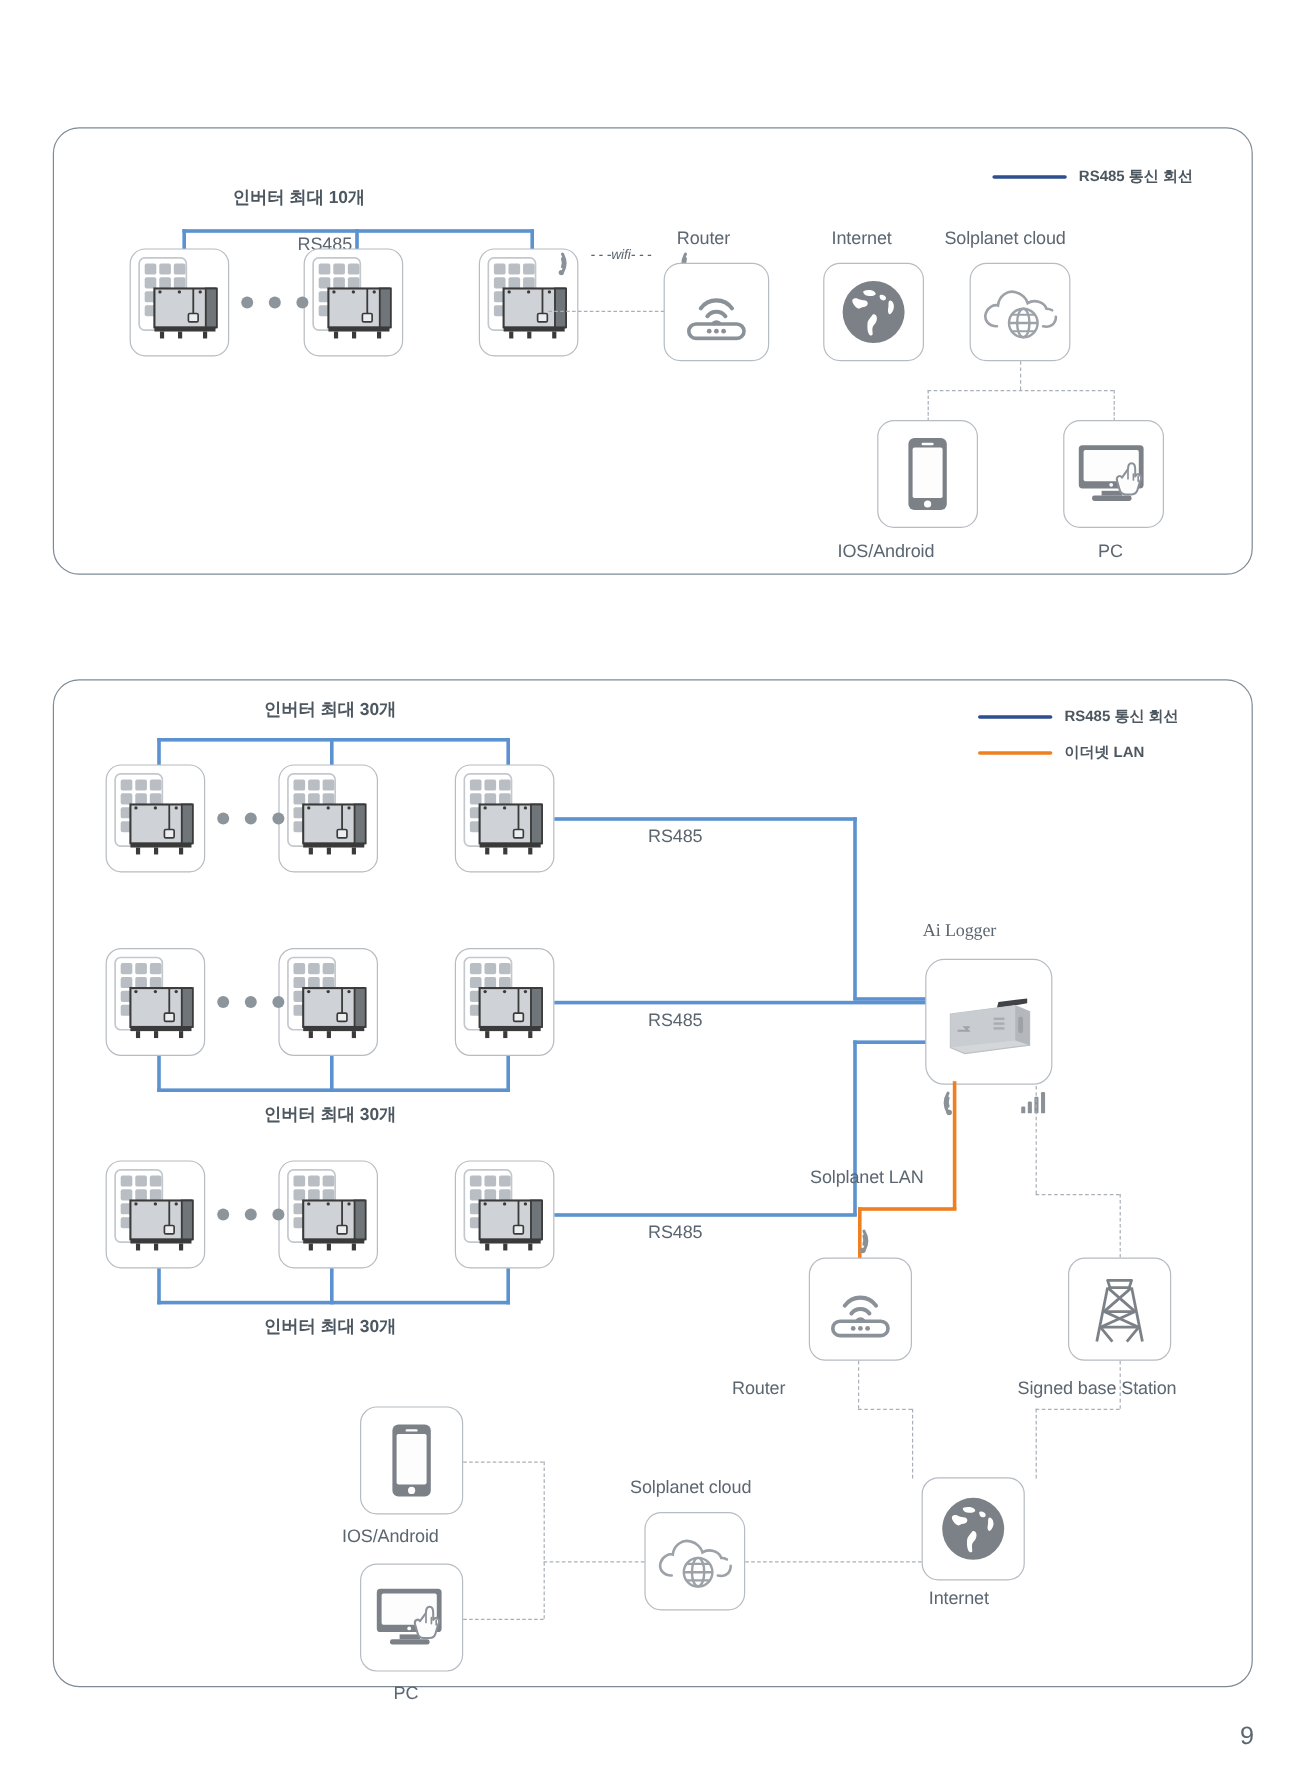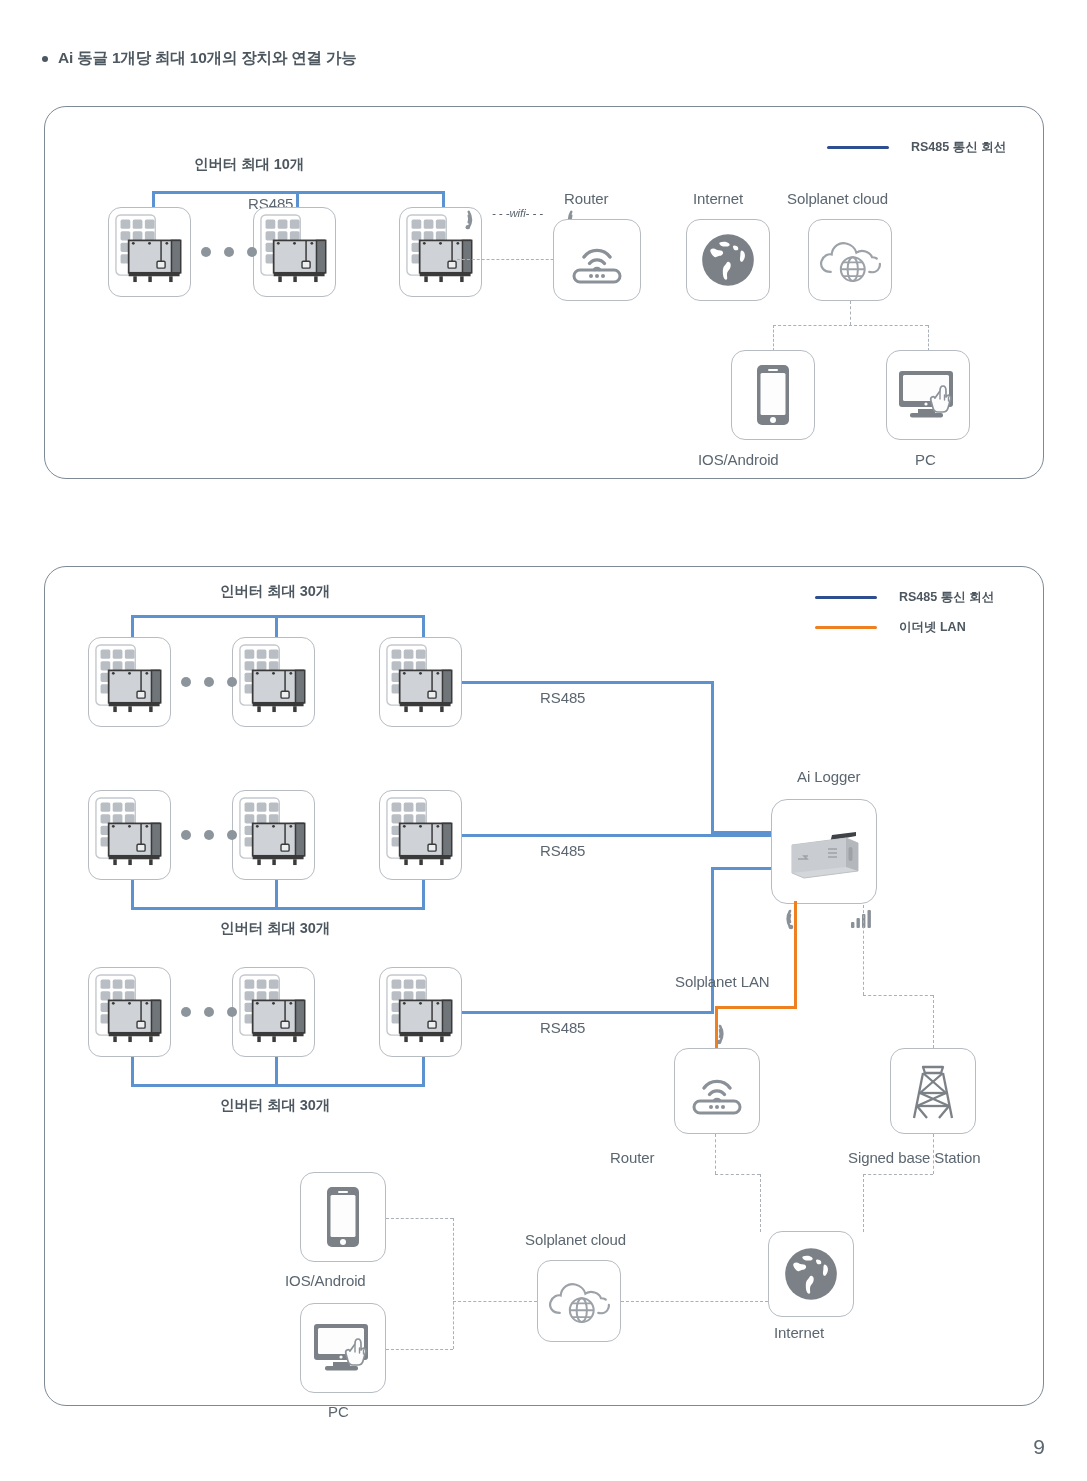--- a/index.html
+++ b/index.html
@@ -28,21 +28,21 @@
   .panel {
     position: absolute;
     border: 1.4px solid #7e8a95;
     border-radius: 22px;
     background: #fff;
   }
 
   
   .legend { position: absolute; }
   .legend-row {
-    display: flex; align-items: center; gap: 22px;
+    display: flex; align-items: center; gap: 10px;
     font-size: 12.5px; font-weight: 700; color: #4d5760;
     margin-bottom: 13px; white-space: nowrap;
   }
   .legend-line { width: 62px; height: 3px; border-radius: 2px; flex: 0 0 auto; }
 
   
   .tile {
     position: absolute;
     border: 1.4px solid #b6bcc2;
     border-radius: 14px;
@@ -232,24 +232,20 @@
         <rect x="6.5" y="10" width="3.4" height="10" rx="1"></rect>
         <rect x="12" y="6" width="3.4" height="14" rx="1"></rect>
         <rect x="17.5" y="2" width="3.4" height="18" rx="1"></rect>
       </g>
     </symbol>
   </defs>
 </svg>
 
 <div class="page">
 
-  <div class="bullet-head" style="left:42px; top:48px;">
-    <span class="bullet-dot"></span>
-    <span>Ai 동글 1개당 최대 10개의 장치와 연결 가능</span>
-  </div>
 
   <div class="panel" style="left:44px; top:106px; width:1000px; height:373px;">
 
     <div class="legend" style="left:782px; top:32px;">
       <div class="legend-row">
         <span class="legend-line" style="background:#2e4e8f;"></span>
         <span>RS485 통신 회선</span>
       </div>
     </div>
 
@@ -438,21 +434,21 @@
     <div class="ln" style="left:230px; top:490px; width:2.6px; height:30px;"></div>
     <div class="ln" style="left:377.4px; top:490px; width:2.6px; height:30px;"></div>
     <div class="ln" style="left:86px; top:517px; width:294px; height:2.6px;"></div>
     <div class="lbl lbl-kr" style="left:175px; top:529px;">인버터 최대 30개</div>
 
     <div class="ln" style="left:417px; top:444px; width:252px; height:2.6px;"></div>
     <div class="ln" style="left:666px; top:300px; width:2.6px; height:146px;"></div>
     <div class="ln" style="left:666px; top:300px; width:85px; height:2.6px;"></div>
     <div class="lbl" style="left:495px; top:452px;">RS485</div>
 
-    <div class="lbl" style="left:752px; top:201px;">Ai Logger</div>
+    <div class="lbl" style="left:724px; top:201px;font-family:Liberation Serif, serif;">Ai Logger</div>
     <div class="tile" style="left:726px; top:232px; width:106px; height:105px; border-radius:16px;">
       <svg width="84" height="62" viewBox="0 0 84 62">
           <use href="#sym-logger"></use>
         </svg>
     </div>
     <svg style="position:absolute; left:726px; top:338px; width:26px; height:26px;" viewBox="0 0 26 26">
         <use href="#sym-wifi-l"></use>
       </svg>
     <svg style="position:absolute; left:805px; top:341px; width:26px; height:20px;" viewBox="0 0 26 20">
         <use href="#sym-bars"></use>

